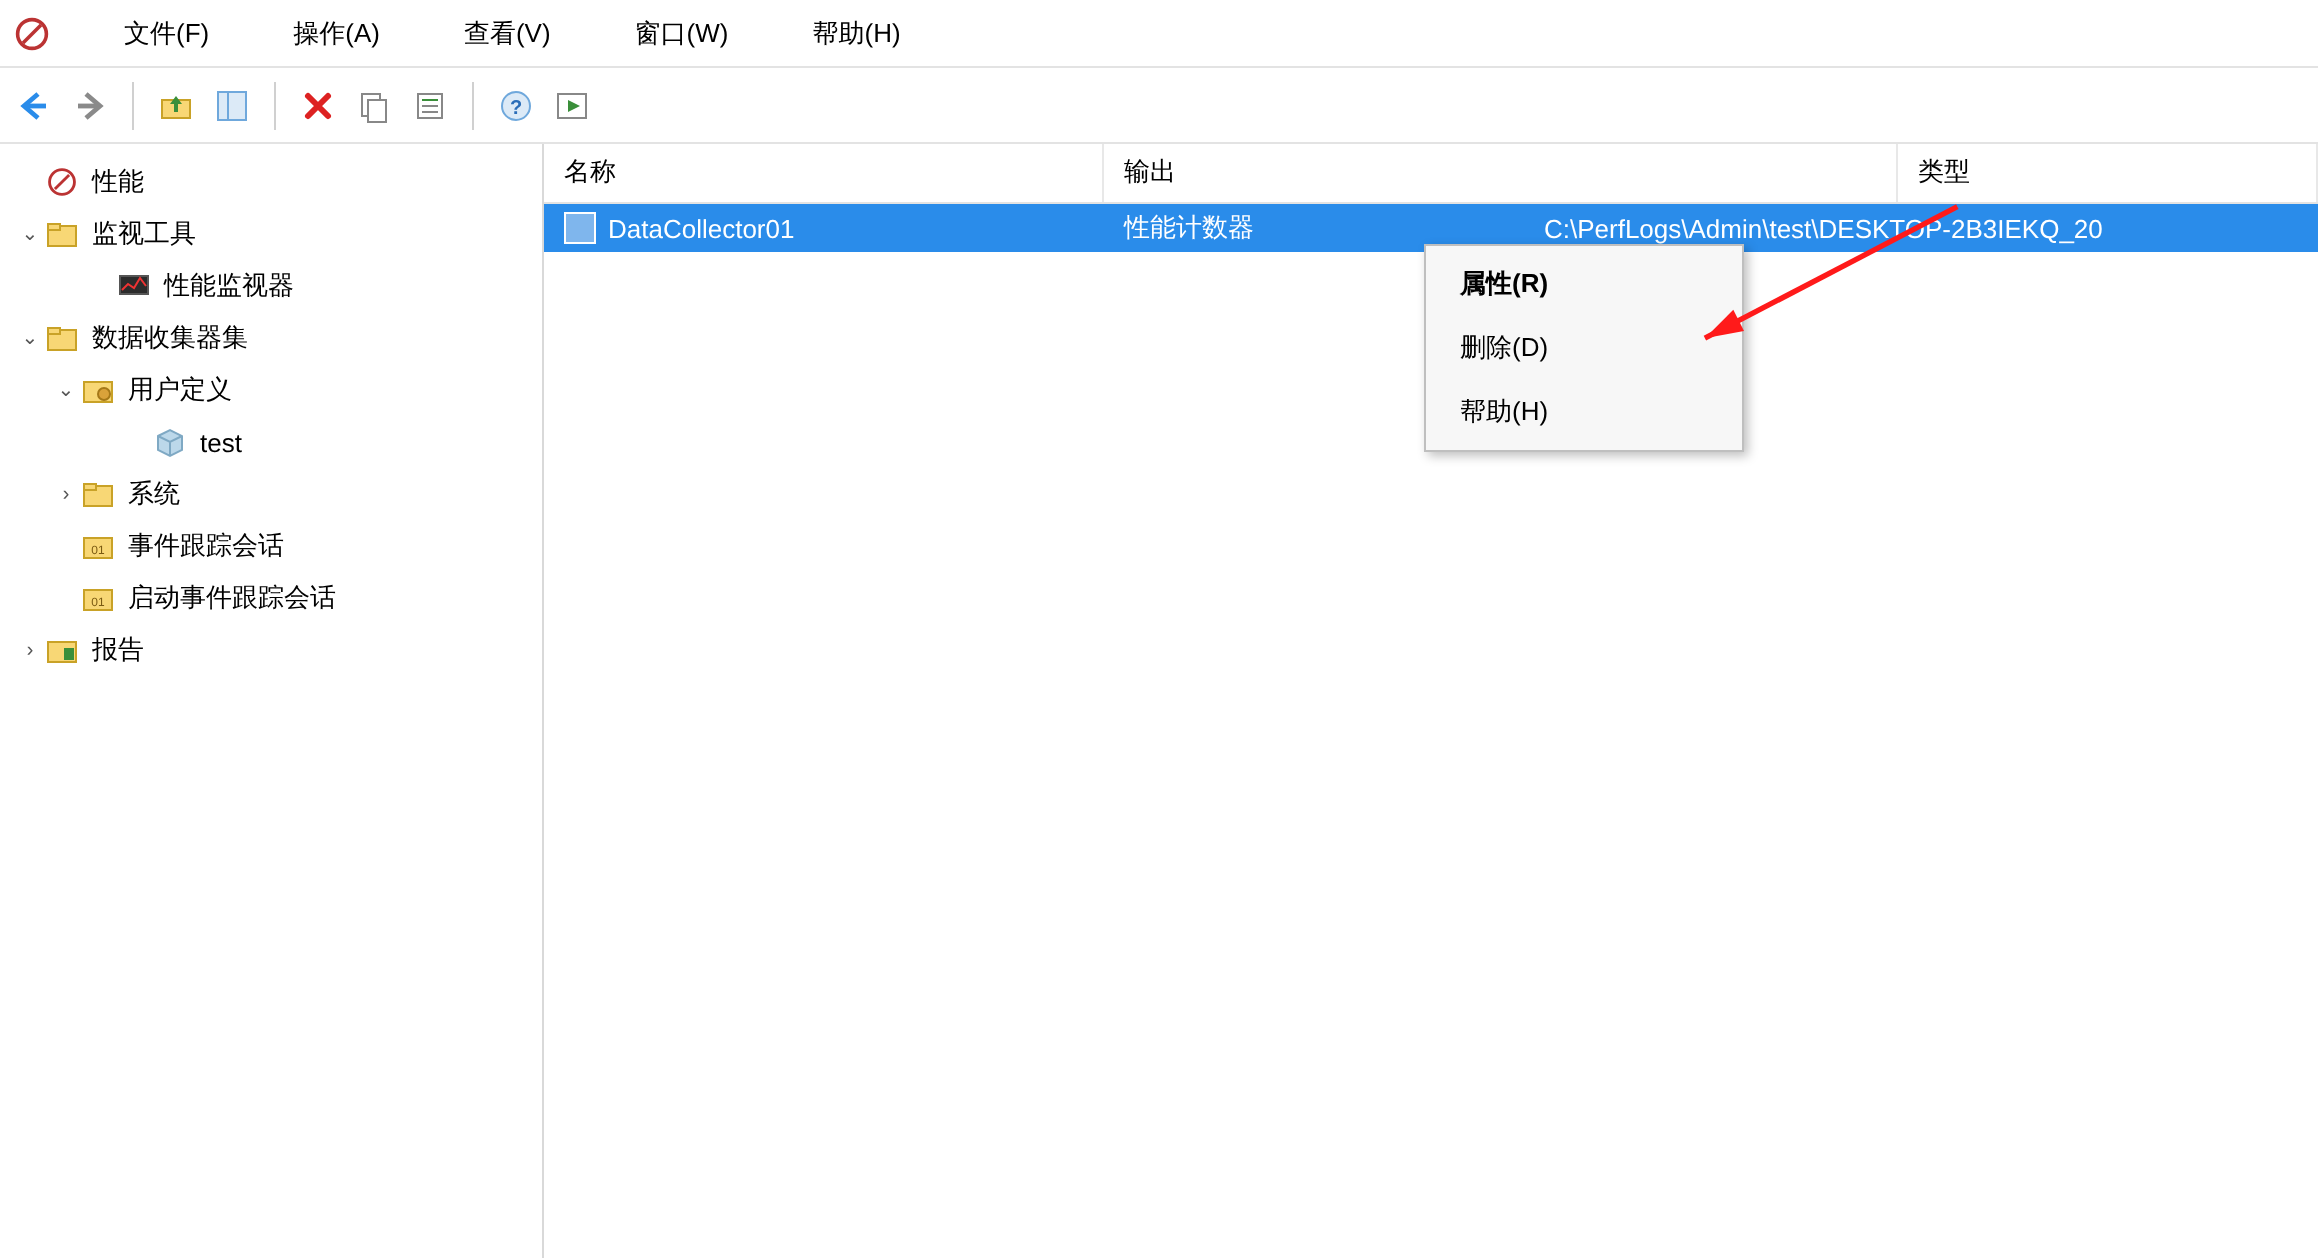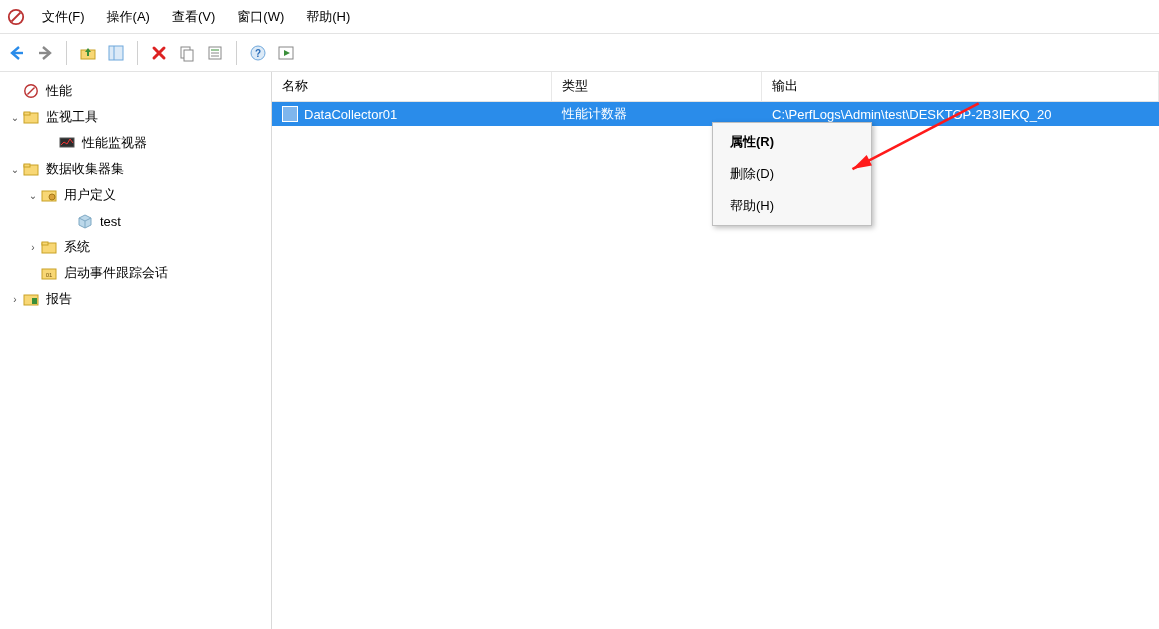--- a/index.html
+++ b/index.html
@@ -13,21 +13,21 @@
       color: #000;
     }
 
     
     .menubar {
       display: flex;
       align-items: center;
       height: 34px;
       padding: 0 6px;
       border-bottom: 1px solid #e3e3e3;
-      gap: 10px;
+      gap: 30px;
     }
     .menubar .appicon {
       width: 20px; height: 20px; display:flex;align-items:center;justify-content:center;
     }
     .menubar .menuitem {
       padding: 4px 6px;
       cursor: default;
     }
 
     
@@ -283,51 +283,61 @@
       <span class="twisty">›</span>
       <span class="ticon">
           <svg width="16" height="16" viewBox="0 0 16 16">
             <rect x="1" y="4" width="14" height="10" fill="#f8d775" stroke="#c9a227"></rect>
             <rect x="1" y="3" width="6" height="3" fill="#f8d775" stroke="#c9a227"></rect>
           </svg>
         </span>
       <span class="tlabel">系统</span>
     </div>
 
-
     <div class="tnode indent2">
       <span class="twisty blank">·</span>
       <span class="ticon">
           <svg width="16" height="16" viewBox="0 0 16 16">
             <rect x="1" y="4" width="14" height="10" fill="#f8d775" stroke="#c9a227"></rect>
             <text x="8" y="12" text-anchor="middle" font-size="6" fill="#7a5a12">01</text>
           </svg>
         </span>
+      <span class="tlabel">事件跟踪会话</span>
+    </div>
+
+    <div class="tnode indent2">
+      <span class="twisty blank">·</span>
+      <span class="ticon">
+          <svg width="16" height="16" viewBox="0 0 16 16">
+            <rect x="1" y="4" width="14" height="10" fill="#f8d775" stroke="#c9a227"></rect>
+            <text x="8" y="12" text-anchor="middle" font-size="6" fill="#7a5a12">01</text>
+          </svg>
+        </span>
       <span class="tlabel">启动事件跟踪会话</span>
     </div>
 
     <div class="tnode indent1">
       <span class="twisty">›</span>
       <span class="ticon">
           <svg width="16" height="16" viewBox="0 0 16 16">
             <rect x="1" y="4" width="14" height="10" fill="#f8d775" stroke="#c9a227"></rect>
             <rect x="9" y="7" width="5" height="6" fill="#3a8f3a"></rect>
           </svg>
         </span>
       <span class="tlabel">报告</span>
     </div>
 
   </div>
 
   <div class="content">
 
     <div class="listhdr">
       <div class="col col-name">名称</div>
+      <div class="col col-out">输出</div>
       <div class="col col-type">类型</div>
-      <div class="col col-out">输出</div>
     </div>
 
     <div class="listrow">
       <div class="cell cell-name">
         <span class="rowicon"></span>
         <span>DataCollector01</span>
       </div>
       <div class="cell cell-type">性能计数器</div>
       <div class="cell cell-out">C:\PerfLogs\Admin\test\DESKTOP-2B3IEKQ_20</div>
     </div>

